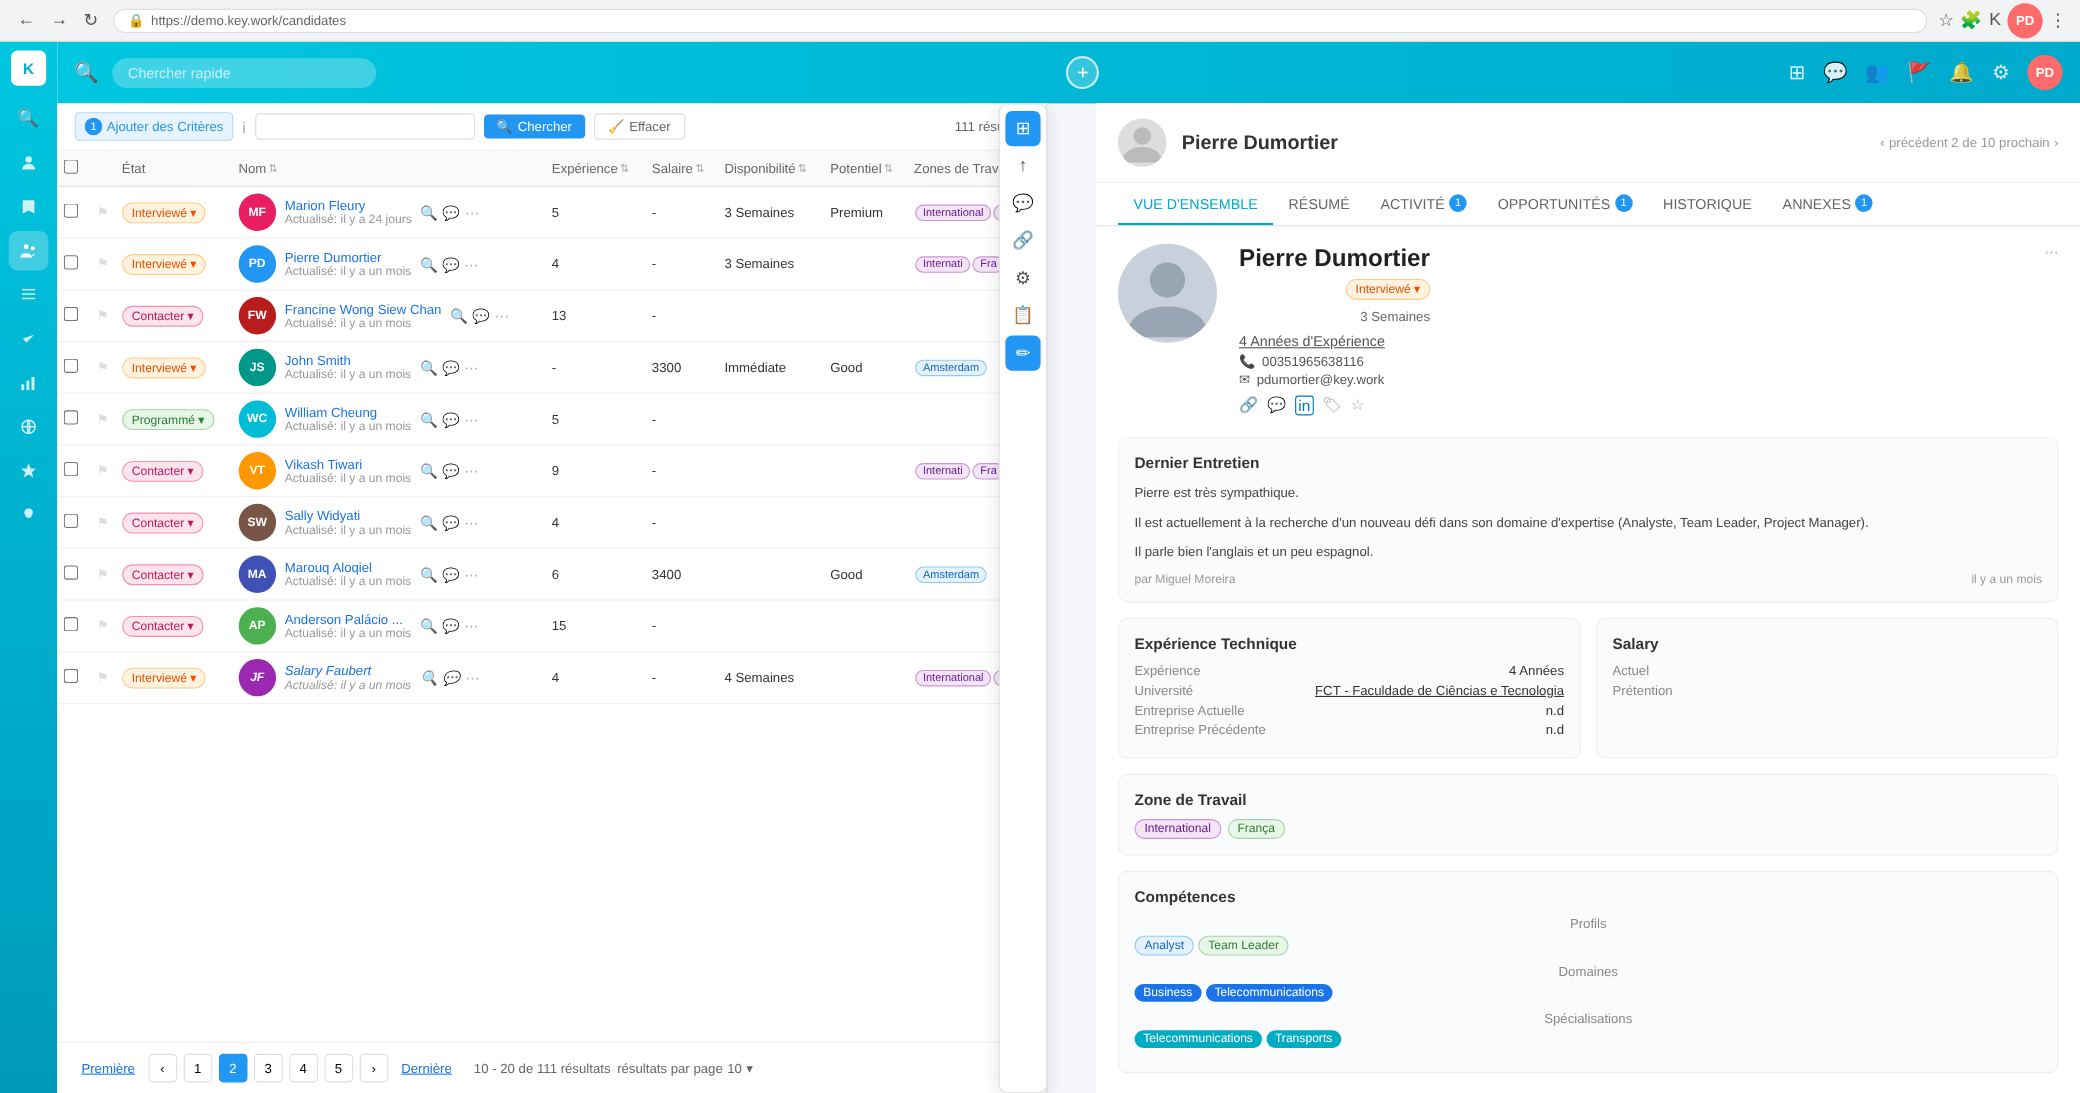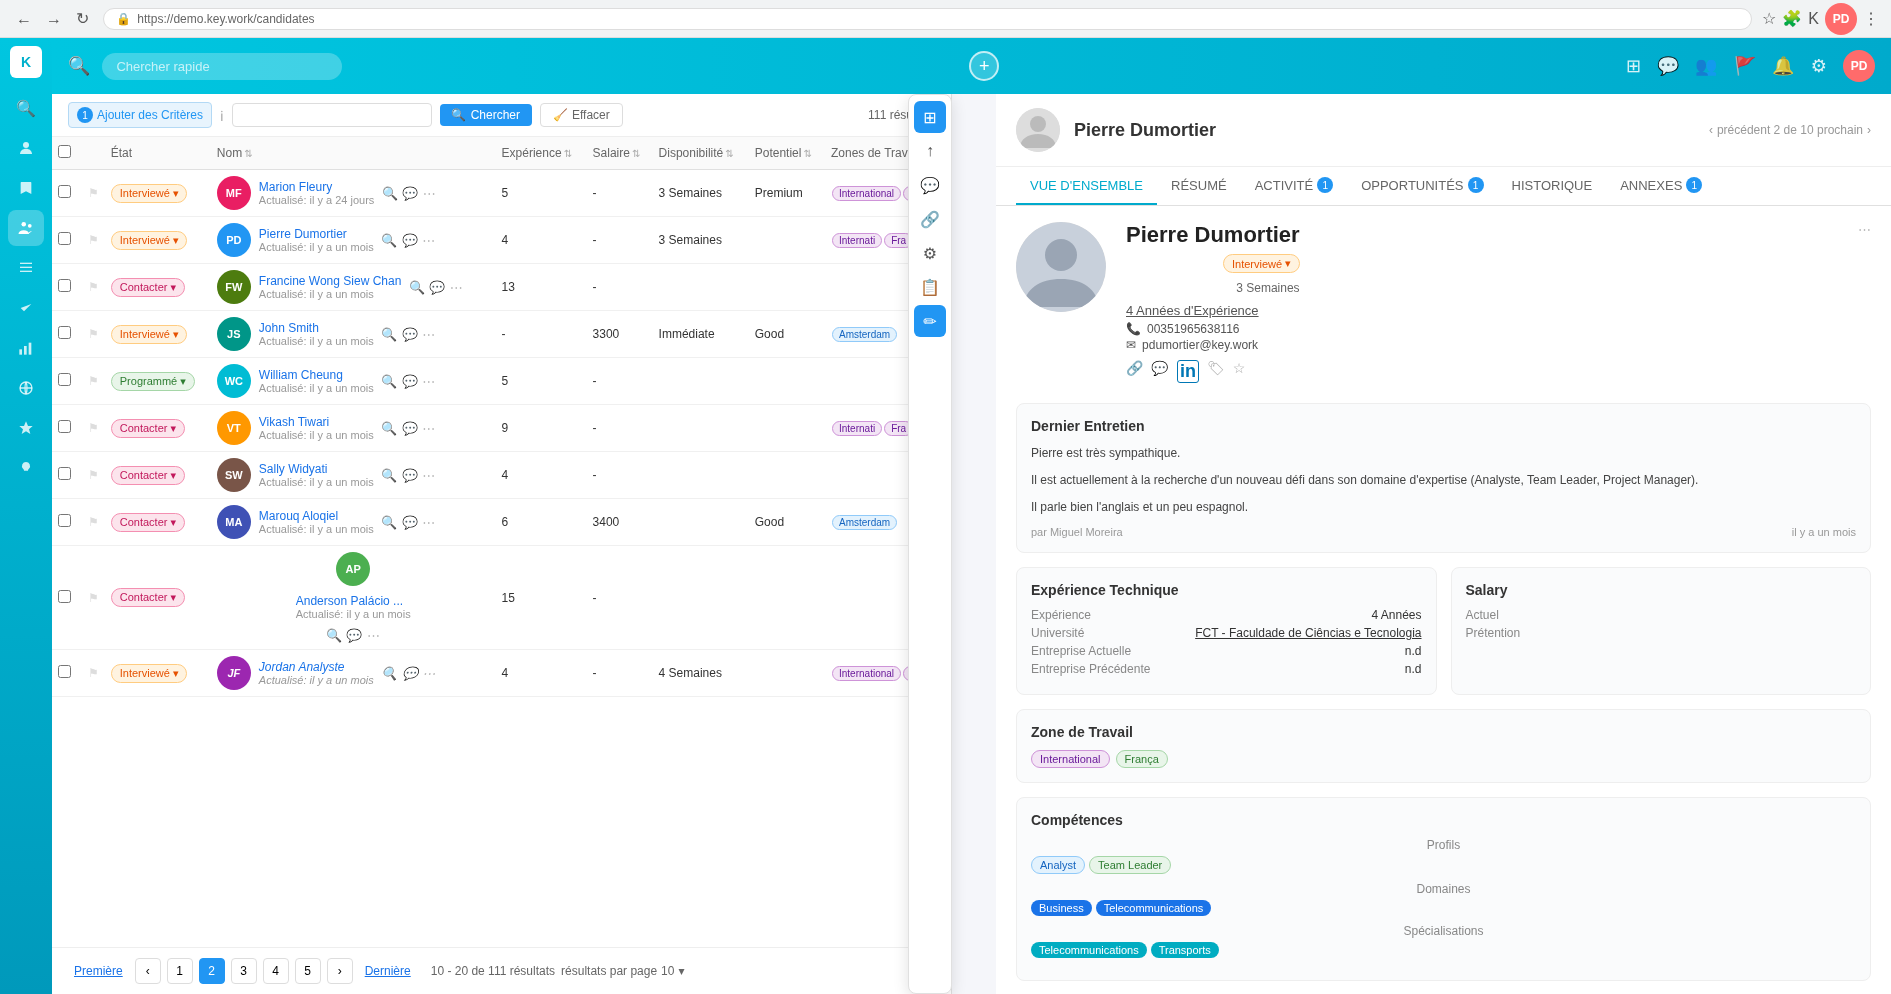--- a/index.html
+++ b/index.html
@@ -357,21 +357,21 @@
 
     .checkbox-cell { width: 30px; }
     .flag-cell { width: 20px; }
 
     
     .av-green { background: #4caf50; }
     .av-blue { background: #2196f3; }
     .av-teal { background: #009688; }
     .av-purple { background: #9c27b0; }
     .av-orange { background: #ff9800; }
-    .av-red { background: #4d7c0f; }
+    .av-red { background: #b91c1c; }
     .av-indigo { background: #3f51b5; }
     .av-cyan { background: #00bcd4; }
     .av-pink { background: #e91e63; }
     .av-brown { background: #795548; }
 
     .info-icon { cursor: pointer; color: #aaa; font-size: 14px; }
     .col-sort { display: flex; align-items: center; gap: 2px; }
   </style>
 </head>
 <body>
@@ -807,21 +807,21 @@
     </td>
     <td class="flag-cell">
       <span style="color:#ddd; font-size:12px;">⚑</span>
     </td>
     <td>
       <span class="status-badge status-contacter">
         Contacter ▾
       </span>
     </td>
     <td>
-      <div style="display:flex; align-items:center; gap:8px;flex-direction:column;">
+      <div style="display:flex; align-items:center; gap:8px;">
         <div class="candidate-avatar av-green">AP</div>
         <div>
           <div class="candidate-name">Anderson Palácio ...</div>
           <div class="candidate-updated">Actualisé: il y a un mois</div>
         </div>
         <div class="action-icons">
           <span class="action-icon">🔍</span>
           <span class="action-icon">💬</span>
           <span class="action-icon">⋯</span>
         </div>
@@ -842,21 +842,21 @@
     </td>
     <td>
       <span class="status-badge status-interviewe">
         Interviewé ▾
       </span>
     </td>
     <td>
       <div style="display:flex; align-items:center; gap:8px;font-style:italic;">
         <div class="candidate-avatar av-purple">JF</div>
         <div>
-          <div class="candidate-name">Jordan Analyste</div>
+          <div class="candidate-name">Salary Faubert</div>
           <div class="candidate-updated">Actualisé: il y a un mois</div>
         </div>
         <div class="action-icons">
           <span class="action-icon">🔍</span>
           <span class="action-icon">💬</span>
           <span class="action-icon">⋯</span>
         </div>
       </div>
     </td>
     <td>4</td>
@@ -965,21 +965,21 @@
                     <span>📞</span>
                     <span>00351965638116</span>
                   </div>
                   <div class="profile-contact">
                     <span>✉</span>
                     <span>pdumortier@key.work</span>
                   </div>
                   <div class="profile-icons">
                     <span class="profile-icon-btn">🔗</span>
                     <span class="profile-icon-btn">💬</span>
-                    <span class="profile-icon-btn" style="color:#0077b5; font-size:18px; font-weight:bold; border:1px solid #0077b5; border-radius:3px; padding:0 2px;">in</span>
+                    <span class="profile-icon-btn" style="color:#0077b5; font-size:14px; font-weight:normal; border:1px solid #0077b5; border-radius:3px; padding:0 2px;">in</span>
                     <span class="profile-icon-btn">🏷</span>
                     <span class="profile-icon-btn">☆</span>
                   </div>
                 </div>
                 <span class="profile-options">⋯</span>
               </div>
             </div>
           </div>
 
           <div class="section-card">

